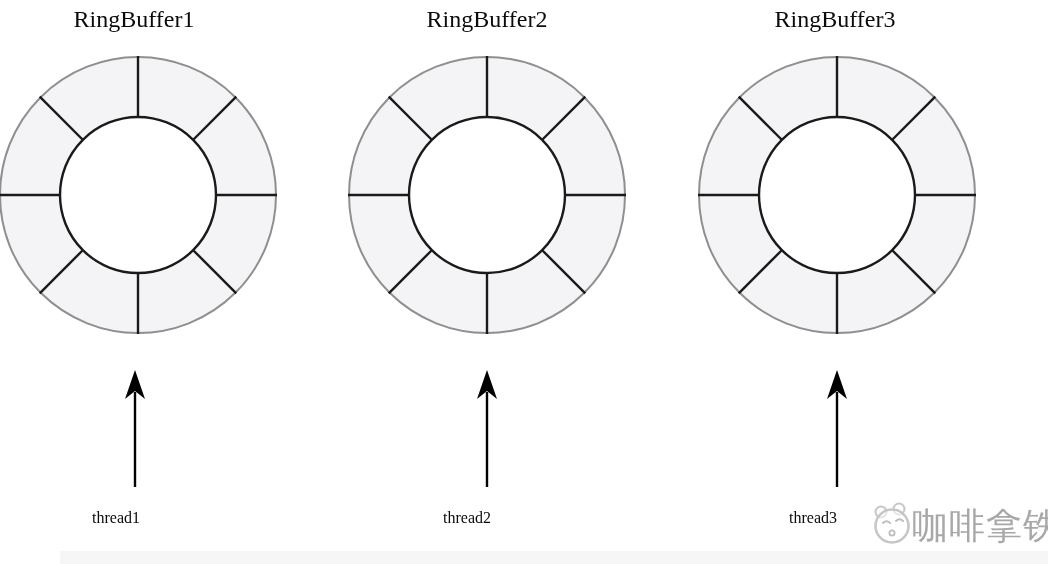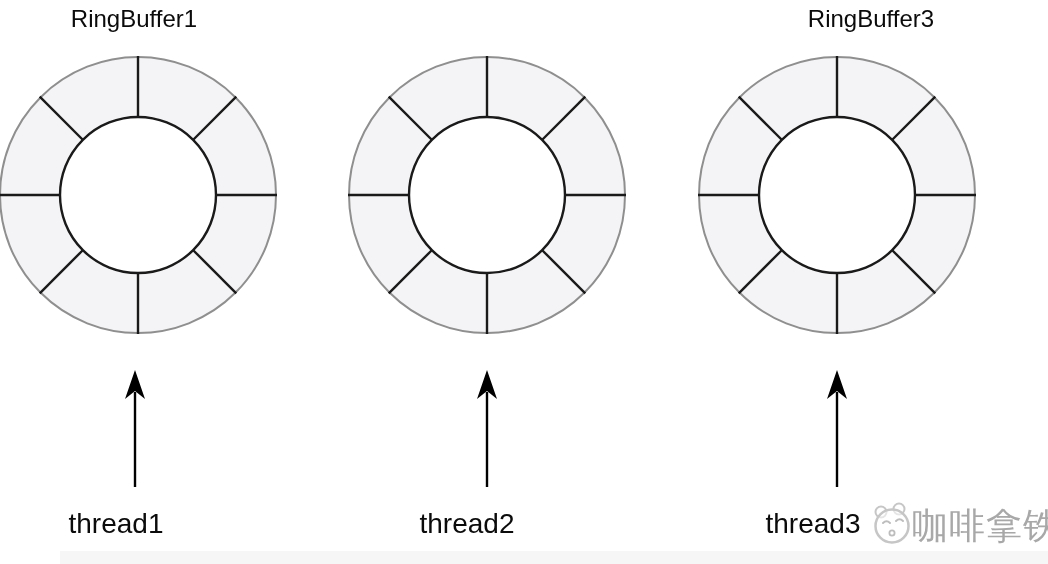--- a/index.html
+++ b/index.html
@@ -1,50 +1,51 @@
 <!DOCTYPE html>
 <html><head>
 <meta charset="utf-8">
 <style>
   html,body{margin:0;padding:0;background:#ffffff;}
   .canvas{
     position:relative;width:1048px;height:564px;background:#ffffff;overflow:hidden;
-    font-family:Liberation Sans, sans-serif;
+    font-family:Liberation Serif, serif;
     text-align:center;
   }
   .buffer-title{
     position:absolute;top:6px;font-size:24px;line-height:1.1;color:#0b0b0b;
     white-space:nowrap;transform:translateX(-50%);
   }
-  .t1{left:134px}.t2{left:487px}.t3{left:871px}
+  .t1{left:134px}.t2{left:487px}.t3{left:835px}
   .ring-svg{position:absolute;top:53px;width:284px;height:284px;}
   .r1{left:-4px}.r2{left:345px}.r3{left:695px}
   .arrow-svg{position:absolute;top:368px;width:24px;height:121px;}
   .a1{left:123px}.a2{left:475px}.a3{left:825px}
   .thread-label{
-    position:absolute;top:509px;font-size:28px;line-height:1.1;color:#0b0b0b;
+    position:absolute;top:509px;font-size:16px;line-height:1.1;color:#0b0b0b;
     white-space:nowrap;transform:translateX(-50%);
   }
   .th1{left:116px}.th2{left:467px}.th3{left:813px}
   .watermark-logo{position:absolute;left:864px;top:497px;width:58px;height:58px;}
   .watermark-text{
     position:absolute;left:912px;top:508px;font-size:36px;line-height:1;
     color:#a8a8a8;letter-spacing:1px;white-space:nowrap;
     text-shadow:2px 2px 1px rgba(255,255,255,0.95);
   }
   .bottom-strip{
     position:absolute;left:60px;right:0;top:551px;height:13px;background:#f6f6f7;
   }
 </style>
 </head>
 <body>
 
 <div class="canvas">
 
   <div class="buffer-title t1">RingBuffer1</div>
+  <div class="buffer-title t2">RingBuffer2</div>
   <div class="buffer-title t3">RingBuffer3</div>
 
   <svg class="ring-svg r1" viewBox="-142 -142 284 284">
       <circle cx="0" cy="0" r="138" fill="#f4f4f6" stroke="#8f8f8f" stroke-width="2"></circle>
       <line x1="4.653657836759942e-15" y1="-76" x2="8.511295254074105e-15" y2="-139" stroke="#1a1a1a" stroke-width="2.4"></line>
       <line x1="53.74011537017761" y1="-53.740115370177605" x2="98.28784258493012" y2="-98.2878425849301" stroke="#1a1a1a" stroke-width="2.4"></line>
       <line x1="76" y1="0" x2="139" y2="0" stroke="#1a1a1a" stroke-width="2.4"></line>
       <line x1="53.74011537017761" y1="53.740115370177605" x2="98.28784258493012" y2="98.2878425849301" stroke="#1a1a1a" stroke-width="2.4"></line>
       <line x1="4.653657836759942e-15" y1="76" x2="8.511295254074105e-15" y2="139" stroke="#1a1a1a" stroke-width="2.4"></line>
       <line x1="-53.740115370177605" y1="53.74011537017761" x2="-98.2878425849301" y2="98.28784258493012" stroke="#1a1a1a" stroke-width="2.4"></line>

